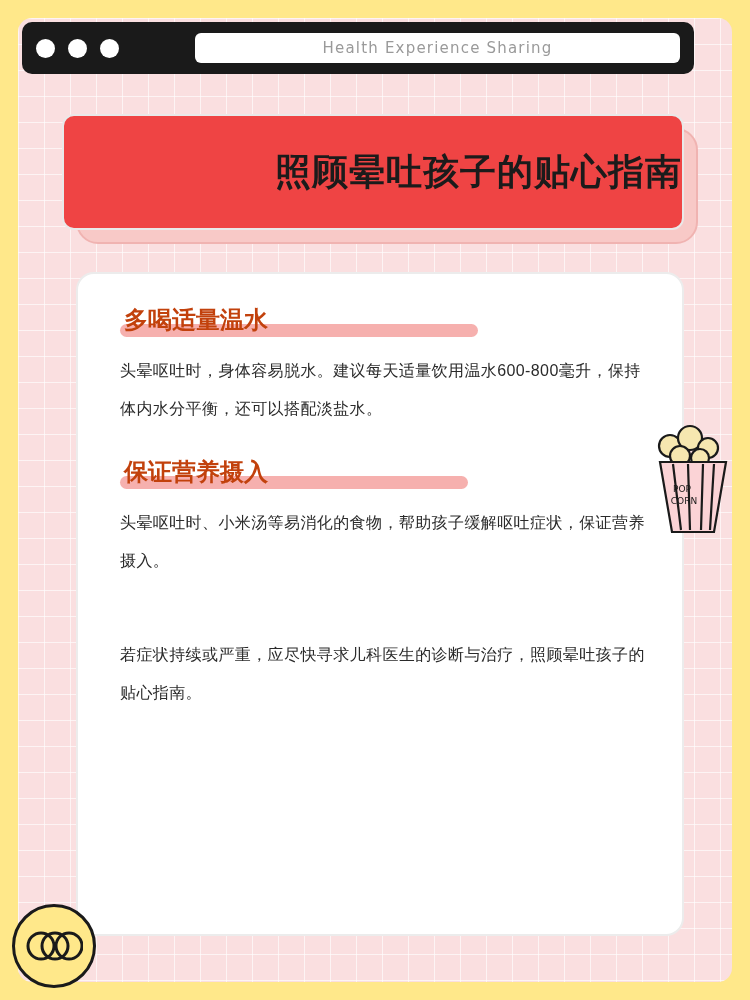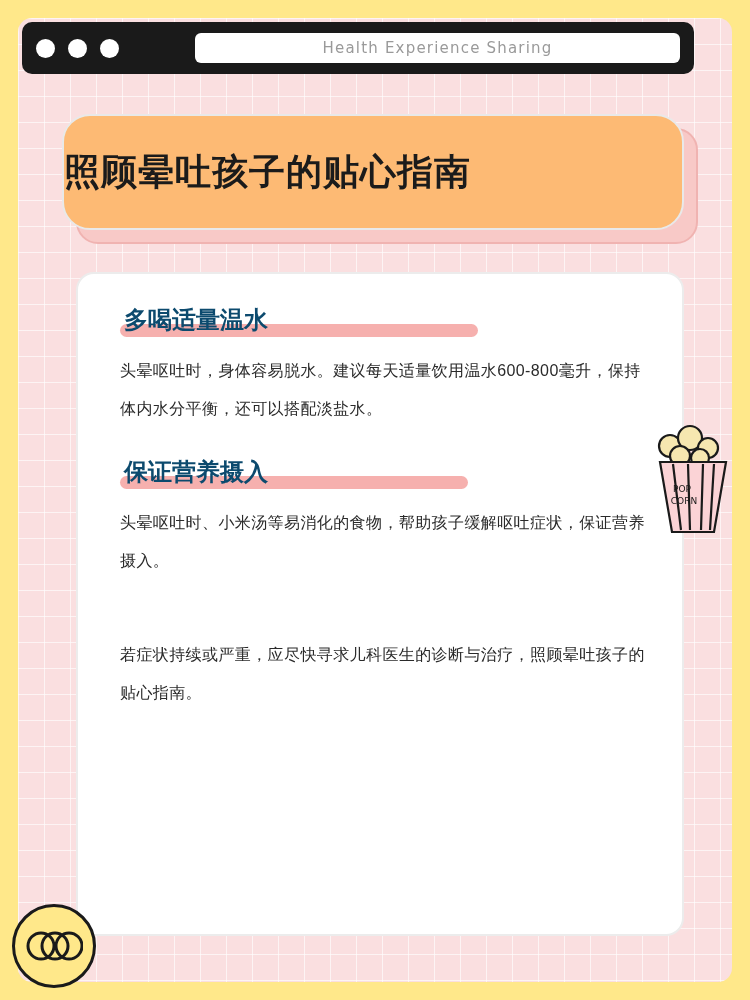--- a/index.html
+++ b/index.html
@@ -62,26 +62,26 @@
     left: 76px; top: 128px;
     width: 622px; height: 116px;
     background: #f8c9c7;
     border: 2px solid #f0b3b1;
     border-radius: 22px;
   }
   .title-panel {
     position: absolute;
     left: 62px; top: 114px;
     width: 622px; height: 116px;
-    background: #fdba74;
+    background: #ef4444;
     border: 2px solid #e9e9e9;
-    border-radius: 28px;
-    display: flex;
-    align-items: center;
-    justify-content: flex-start;
+    border-radius: 12px;
+    display: flex;
+    align-items: center;
+    justify-content: flex-end;
   }
   .title-text {
     font-size: 36px;
     font-weight: bold;
     color: #1b1b1b;
     letter-spacing: 1px;
   }
 
   
   .body-panel {
@@ -95,21 +95,21 @@
   .body-inner {
     padding: 28px 36px 0 42px;
   }
   .section { margin-bottom: 26px; }
   .section.gap-extra { margin-bottom: 56px; }
   .sec-head {
     position: relative;
     display: inline-block;
     font-size: 24px;
     font-weight: bold;
-    color: #0c4a6e;
+    color: #c2410c;
     padding: 2px 0 2px 4px;
     margin-bottom: 14px;
   }
   .sec-head .hl {
     position: absolute;
     left: 0; right: -210px; bottom: 1px;
     height: 13px;
     background: #f6b0ae;
     border-radius: 7px;
     z-index: 0;

